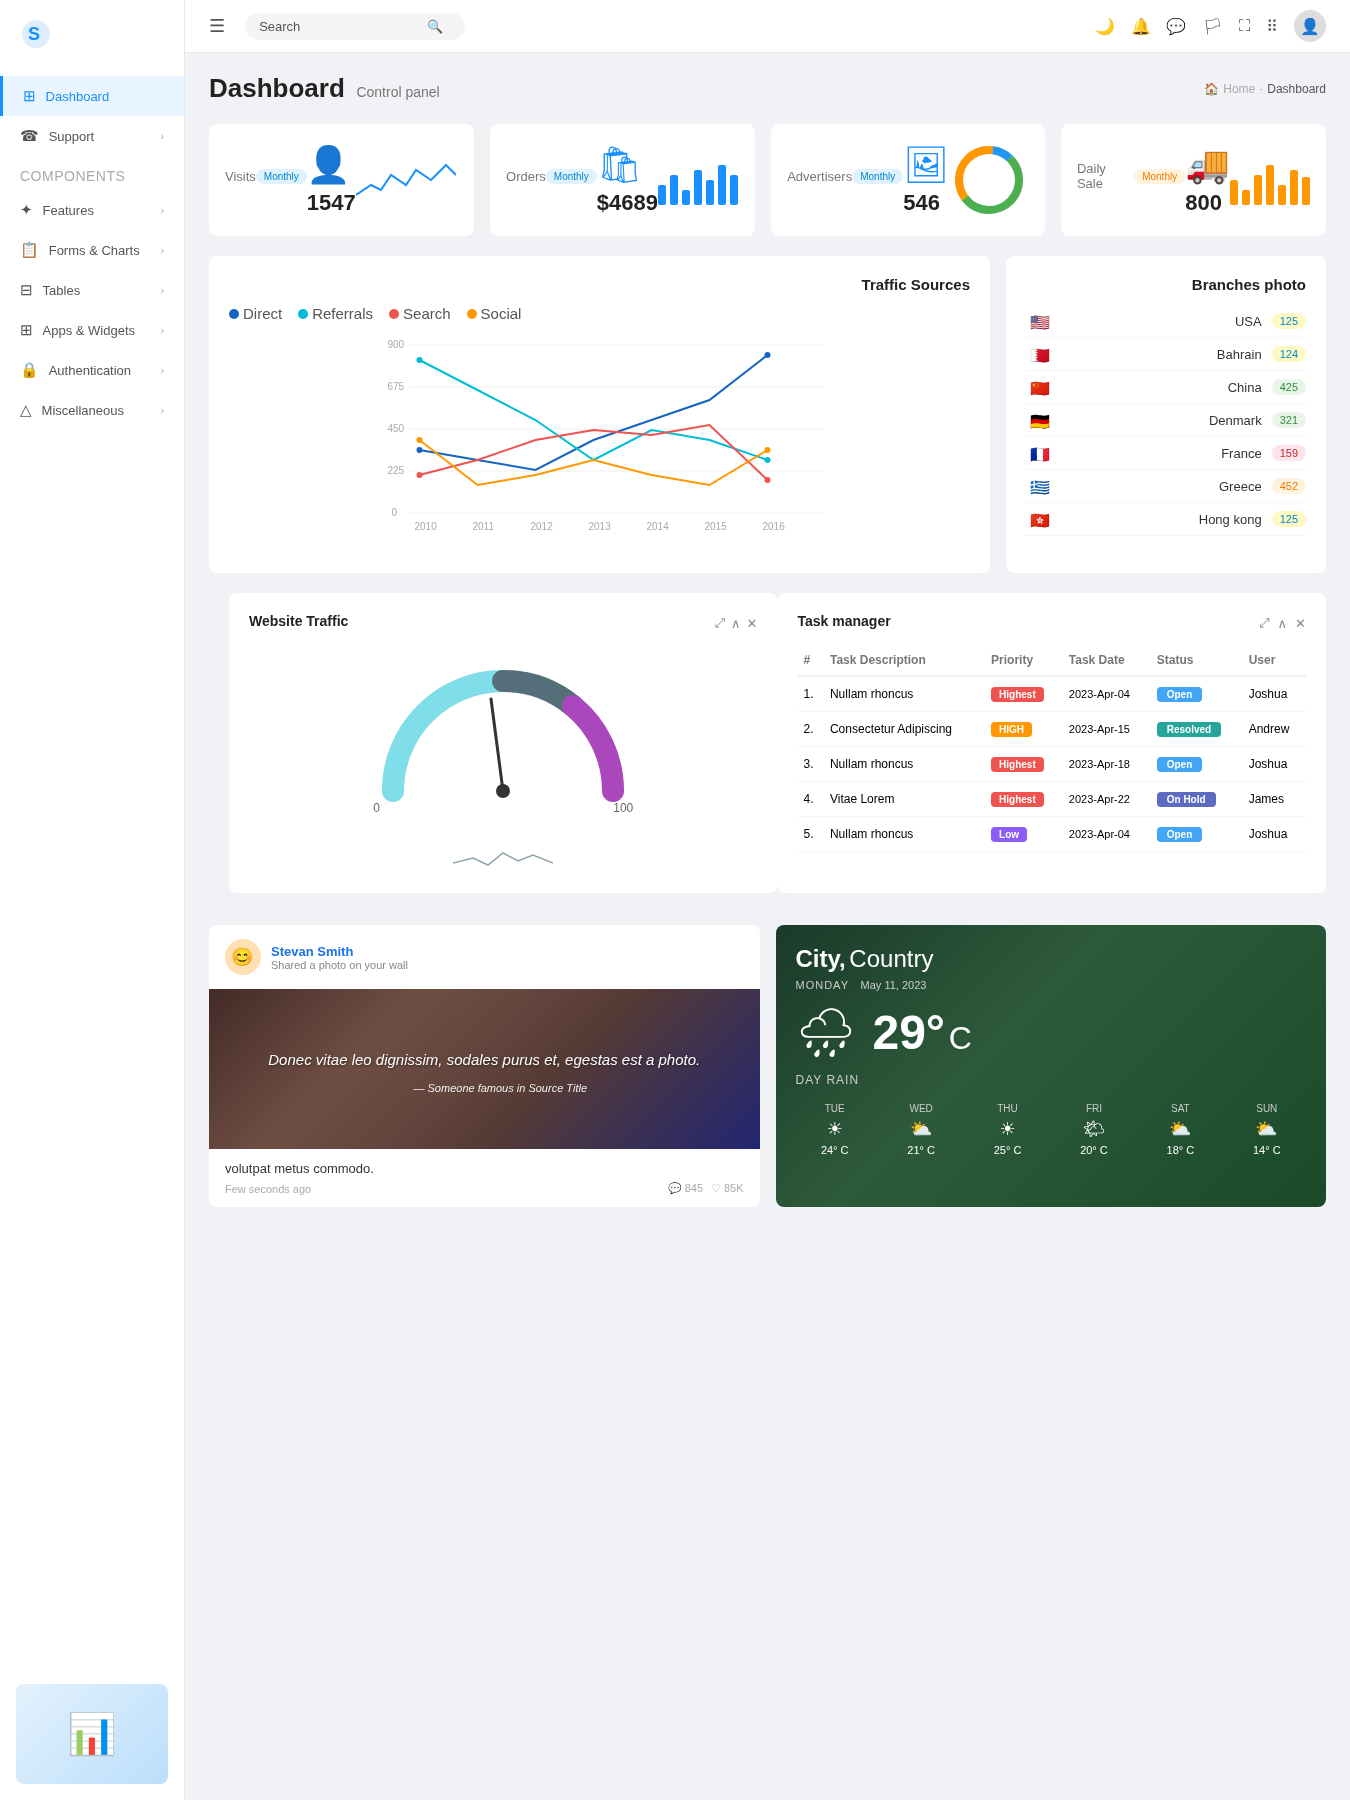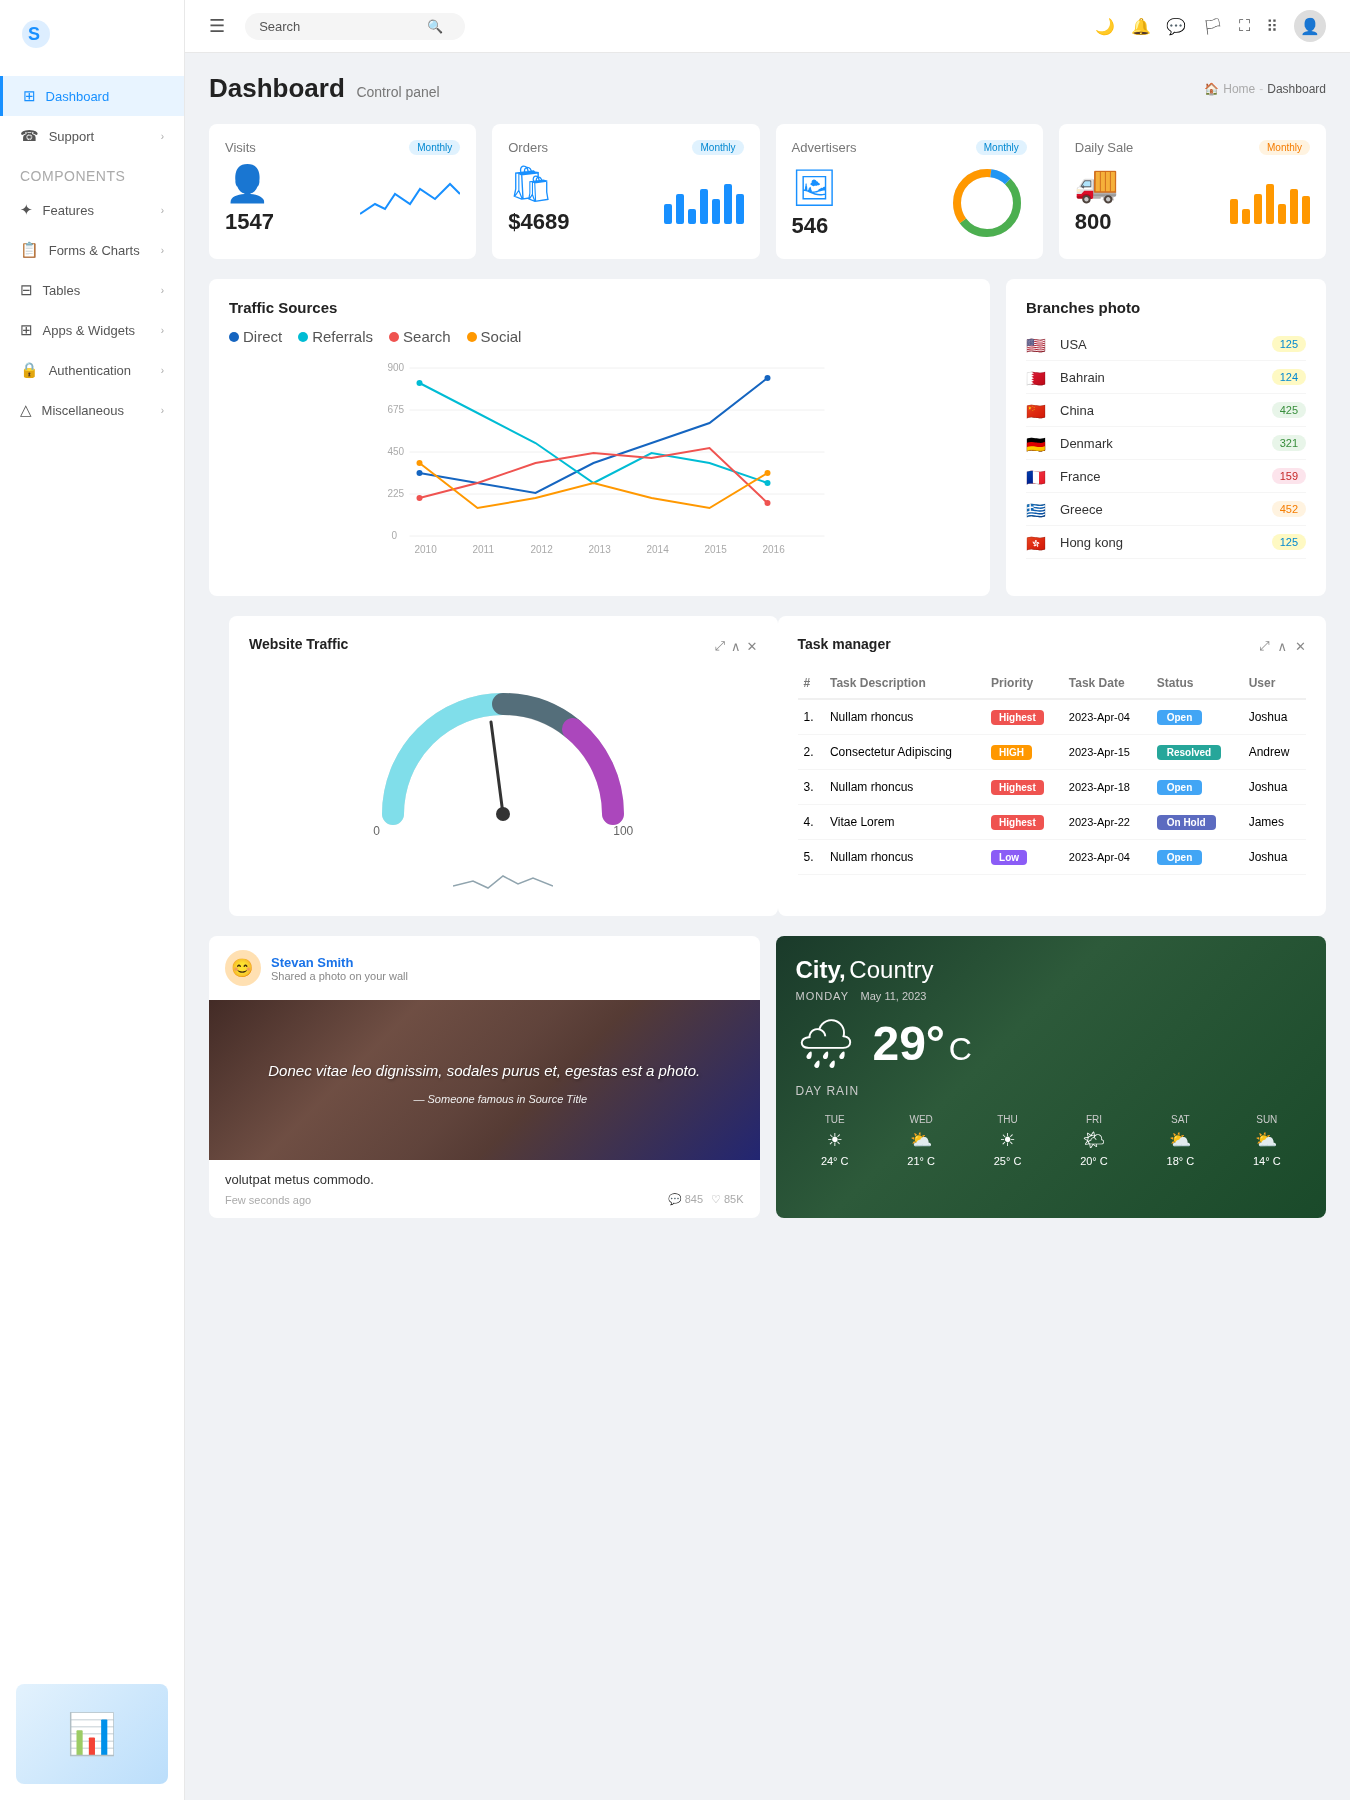--- a/index.html
+++ b/index.html
@@ -33,51 +33,51 @@
     
     .page-header { display: flex; align-items: center; justify-content: space-between; margin-bottom: 20px; }
     .page-title { font-size: 26px; font-weight: 700; color: #222; }
     .page-subtitle { font-size: 14px; color: #777; margin-left: 8px; }
     .breadcrumb { font-size: 12px; color: #aaa; display: flex; align-items: center; gap: 4px; }
     .breadcrumb-sep { color: #ccc; }
     .breadcrumb-current { color: #555; }
 
     
     .stats-row { display: grid; grid-template-columns: repeat(4, 1fr); gap: 16px; margin-bottom: 20px; }
-    .stat-card { background: #fff; border-radius: 8px; padding: 16px; display: flex; flex-direction: column; }
+    .stat-card { background: #fff; border-radius: 8px; padding: 16px; display: flex; flex-direction: row; }
     .stat-card-header { display: flex; align-items: center; justify-content: space-between; margin-bottom: 8px; }
     .stat-card-title { font-size: 13px; color: #777; font-weight: 500; }
     .stat-badge { font-size: 10px; padding: 2px 8px; border-radius: 10px; font-weight: 500; }
     .badge-blue { background: #e0f2fe; color: #0288d1; }
     .badge-orange { background: #fff3e0; color: #f57c00; }
     .stat-card-body { display: flex; align-items: center; justify-content: space-between; }
     .stat-value { font-size: 22px; font-weight: 700; color: #222; margin-top: 4px; }
 
     
-    .two-col { display: grid; grid-template-columns: 1fr 320px; gap: 16px; margin-bottom: 20px; }
+    .two-col { display: grid; grid-template-columns: 1fr 320px; gap: 16px; margin-bottom: 20px; text-align: right; }
     .card { background: #fff; border-radius: 8px; padding: 20px; }
 
     
     .chart-title { font-size: 15px; font-weight: 600; color: #222; margin-bottom: 12px; }
     .chart-legend { display: flex; gap: 16px; margin-bottom: 8px; }
     .legend-item { display: flex; align-items: center; gap: 4px; font-size: 15px; color: #555; }
     .legend-dot { width: 10px; height: 10px; border-radius: 50%; }
 
     
     .branch-item { display: flex; align-items: center; padding: 8px 0; border-bottom: 1px solid #f5f5f5; gap: 10px; }
     .branch-flag { width: 24px; height: 16px; border-radius: 2px; font-size: 16px; }
     .branch-name { flex: 1; font-size: 13px; color: #333; }
     .branch-count { font-size: 11px; padding: 2px 8px; border-radius: 10px; font-weight: 500; }
     .count-blue { background: #fef9c3; color: #0288d1; }
     .count-green { background: #e8f5e9; color: #388e3c; }
     .count-orange { background: #fff3e0; color: #f57c00; }
     .count-red { background: #fce4ec; color: #c62828; }
 
     
-    .widget-row { display: grid; grid-template-columns: 1fr 1fr; margin-bottom: 20px; padding-left: 20px; }
+    .widget-row { display: grid; grid-template-columns: 1fr 1fr; margin-bottom: 32px; padding-left: 20px; }
 
     
     .gauge-container { display: flex; flex-direction: column; align-items: center; padding: 20px 0; }
     .gauge-labels { display: flex; justify-content: space-between; width: 260px; font-size: 12px; color: #666; margin-top: -10px; }
 
     
     .task-header-row { display: flex; align-items: center; justify-content: space-between; margin-bottom: 12px; }
     .task-controls { display: flex; gap: 8px; }
     table { width: 100%; border-collapse: collapse; font-size: 12px; }
     th { text-align: left; padding: 8px 6px; color: #777; font-weight: 600; border-bottom: 2px solid #f0f0f0; }

